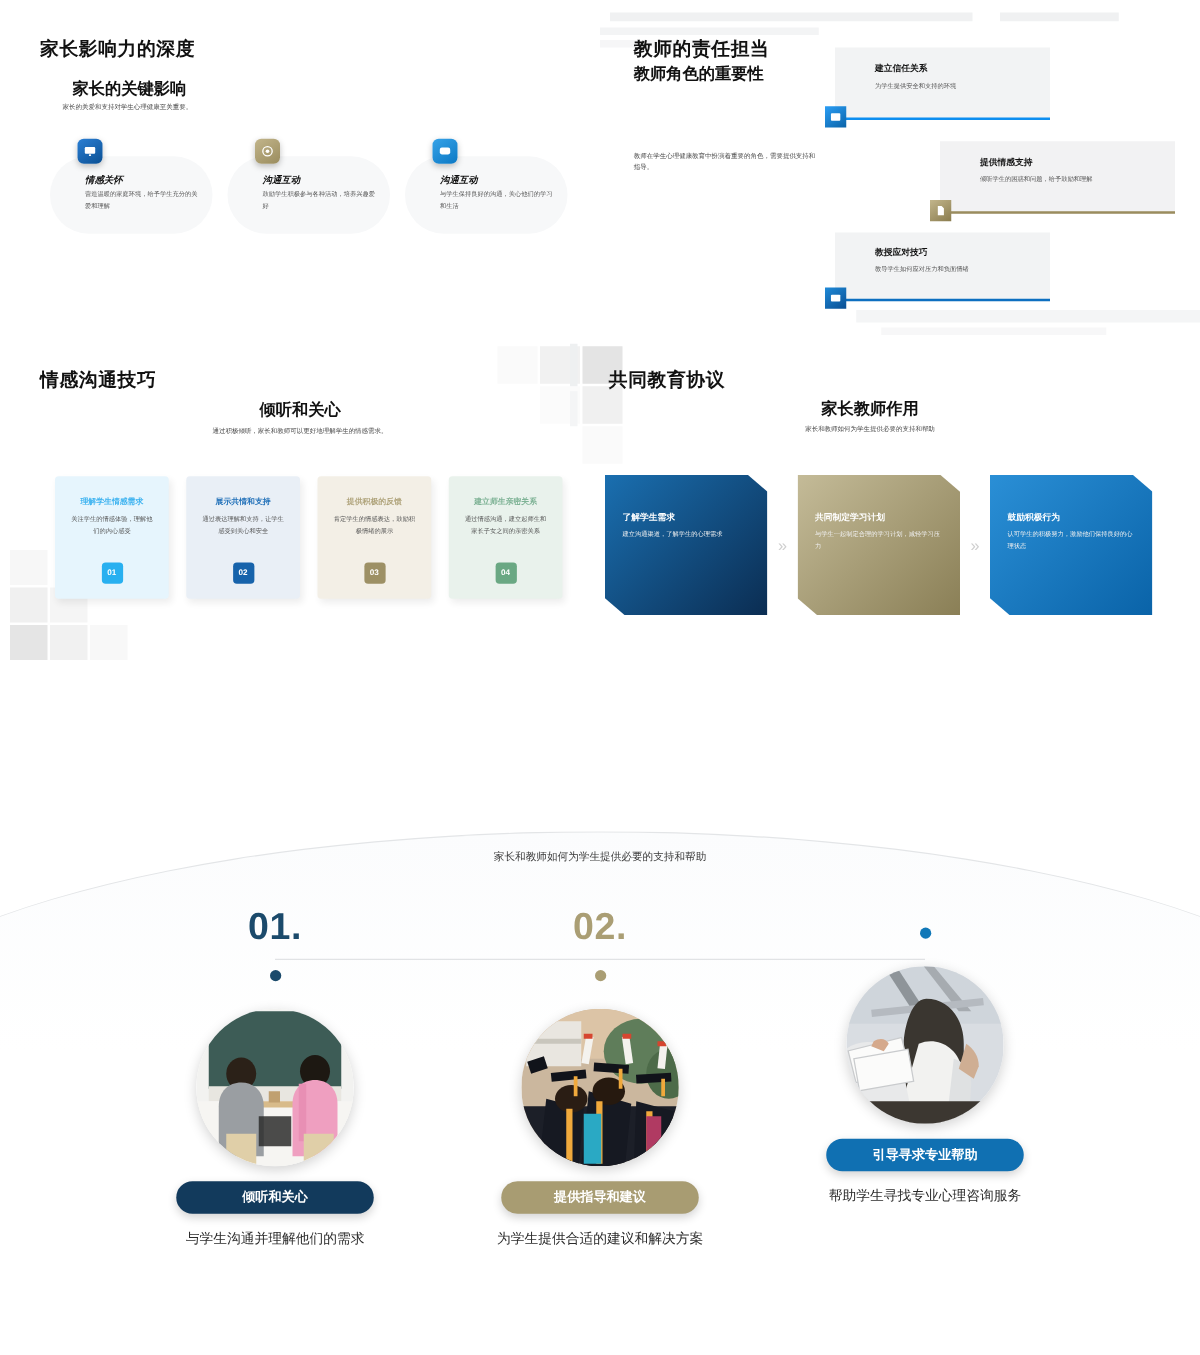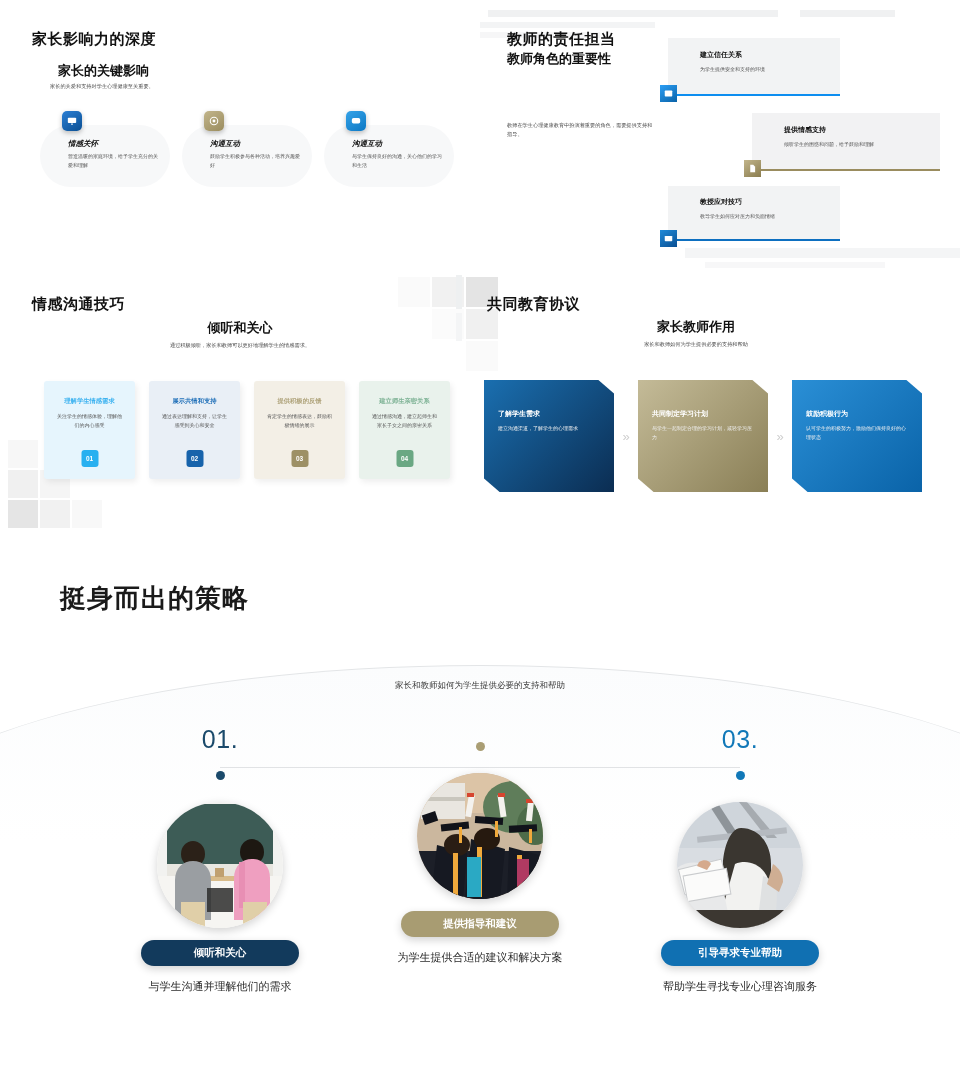--- a/index.html
+++ b/index.html
@@ -106,21 +106,21 @@
   #sec-strategy .s5-head { position: absolute; left: 0; right: 0; top: 94px; text-align: center; font-size: 20px; font-weight: bold; }
   #sec-strategy .s5-desc { position: absolute; left: 0; right: 0; top: 135px; text-align: center; font-size: 8.5px; color: #3a3a3a; }
   .arc {
     position: absolute; left: -140px; top: 120px; width: 1240px; height: 420px;
     border-top: 1px solid #e3e5e7; border-radius: 50% / 44% 44% 0 0;
     background: linear-gradient(180deg,#fbfcfd 0%, #ffffff 42%);
   }
 
   .steps { position: absolute; left: 0; top: 180px; width: 960px; display: flex; justify-content: center; gap: 0; }
   .step { width: 260px; text-align: center; position: relative; }
-  .step .snum { font-size: 25px; font-weight: normal; letter-spacing: .5px; }
+  .step .snum { font-size: 30px; font-weight: bold; letter-spacing: .5px; }
   .step .sdot { width: 9px; height: 9px; border-radius: 50%; margin: 17px auto 0; position: relative; z-index: 2; }
   .rail { position: absolute; left: 220px; right: 220px; top: 222px; height: 1px; background: #e1e3e5; }
 
   .photo {
     width: 126px; height: 126px; border-radius: 50%; margin: 22px auto 0;
     box-shadow: 0 3px 10px rgba(0,0,0,.18); overflow: hidden; position: relative;
   }
   .photo svg { display: block; width: 126px; height: 126px; }
   .label-pill {
     width: 158px; height: 26px; border-radius: 13px; margin: 12px auto 0;
@@ -285,21 +285,20 @@
       <div class="chev" style="background:linear-gradient(135deg,#2a8fd6,#0a63a8);">
         <h4>鼓励积极行为</h4>
         <p>认可学生的积极努力，激励他们保持良好的心理状态</p>
       </div>
     </div>
   </section>
 
   <section id="sec-strategy">
     <div class="arc"></div>
 
-    <div class="s5-big">挺身而出的策略</div>
     <div class="s5-desc">家长和教师如何为学生提供必要的支持和帮助</div>
 
     <div class="rail"></div>
 
     <div class="steps">
 
       <div class="step">
         <div class="snum" style="color:#1b4a6b;">01.</div>
         <div class="sdot" style="background:#1b4a6b;"></div>
         <div class="photo">
@@ -320,20 +319,21 @@
             <rect x="24" y="100" width="24" height="24" fill="#e0cfa8"></rect>
             <rect x="86" y="100" width="24" height="24" fill="#e0cfa8"></rect>
             <rect x="50" y="86" width="26" height="24" fill="#2d2d2d" opacity=".85"></rect>
           </svg>
         </div>
         <div class="label-pill" style="background:#123a5c;">倾听和关心</div>
         <div class="scap">与学生沟通并理解他们的需求</div>
       </div>
 
       <div class="step">
+        <div class="snum" style="color:#aa9e74;">02.</div>
         <div class="sdot" style="background:#aa9e74;"></div>
         <div class="photo">
           <svg viewBox="0 0 126 126">
             <rect width="126" height="126" fill="#cbb79e"></rect>
             <rect x="0" y="0" width="126" height="40" fill="#dcc4a6"></rect>
             <rect x="4" y="10" width="44" height="36" fill="#e9e6e0"></rect>
             <rect x="4" y="24" width="44" height="4" fill="#c9c6bd"></rect>
             <ellipse cx="96" cy="34" rx="30" ry="26" fill="#5f7d5a"></ellipse>
             <ellipse cx="118" cy="52" rx="18" ry="20" fill="#4d6b49"></ellipse>
             <rect x="0" y="78" width="126" height="48" fill="#1c1f28"></rect>
@@ -370,21 +370,20 @@
             </g>
             <path d="M50 84h14v40H50z" fill="#2aa9c4"></path>
             <path d="M100 86h12v38h-12z" fill="#b03a62"></path>
           </svg>
         </div>
         <div class="label-pill" style="background:#a89c72;">提供指导和建议</div>
         <div class="scap">为学生提供合适的建议和解决方案</div>
       </div>
 
       <div class="step">
-        <div class="snum" style="color:#1178b8;">03.</div>
         <div class="sdot" style="background:#1178b8;"></div>
         <div class="photo">
           <svg viewBox="0 0 126 126">
             <rect width="126" height="126" fill="#d9dde2"></rect>
             <rect x="0" y="0" width="126" height="46" fill="#cfd5db"></rect>
             <path d="M30 0h10l26 40H56z" fill="#8e9499"></path>
             <path d="M62 0h8l30 36h-10z" fill="#a6abb0"></path>
             <rect x="20" y="30" width="90" height="6" fill="#b5bac0" transform="rotate(-6 65 33)"></rect>
             <path d="M64 26c18 0 30 16 30 36v64H46c-2-30 0-60 0-64 0-12 6-36 18-36z" fill="#3a3630"></path>
             <path d="M58 62c14-6 30 2 34 18l6 46H40z" fill="#f2f2f0"></path>

